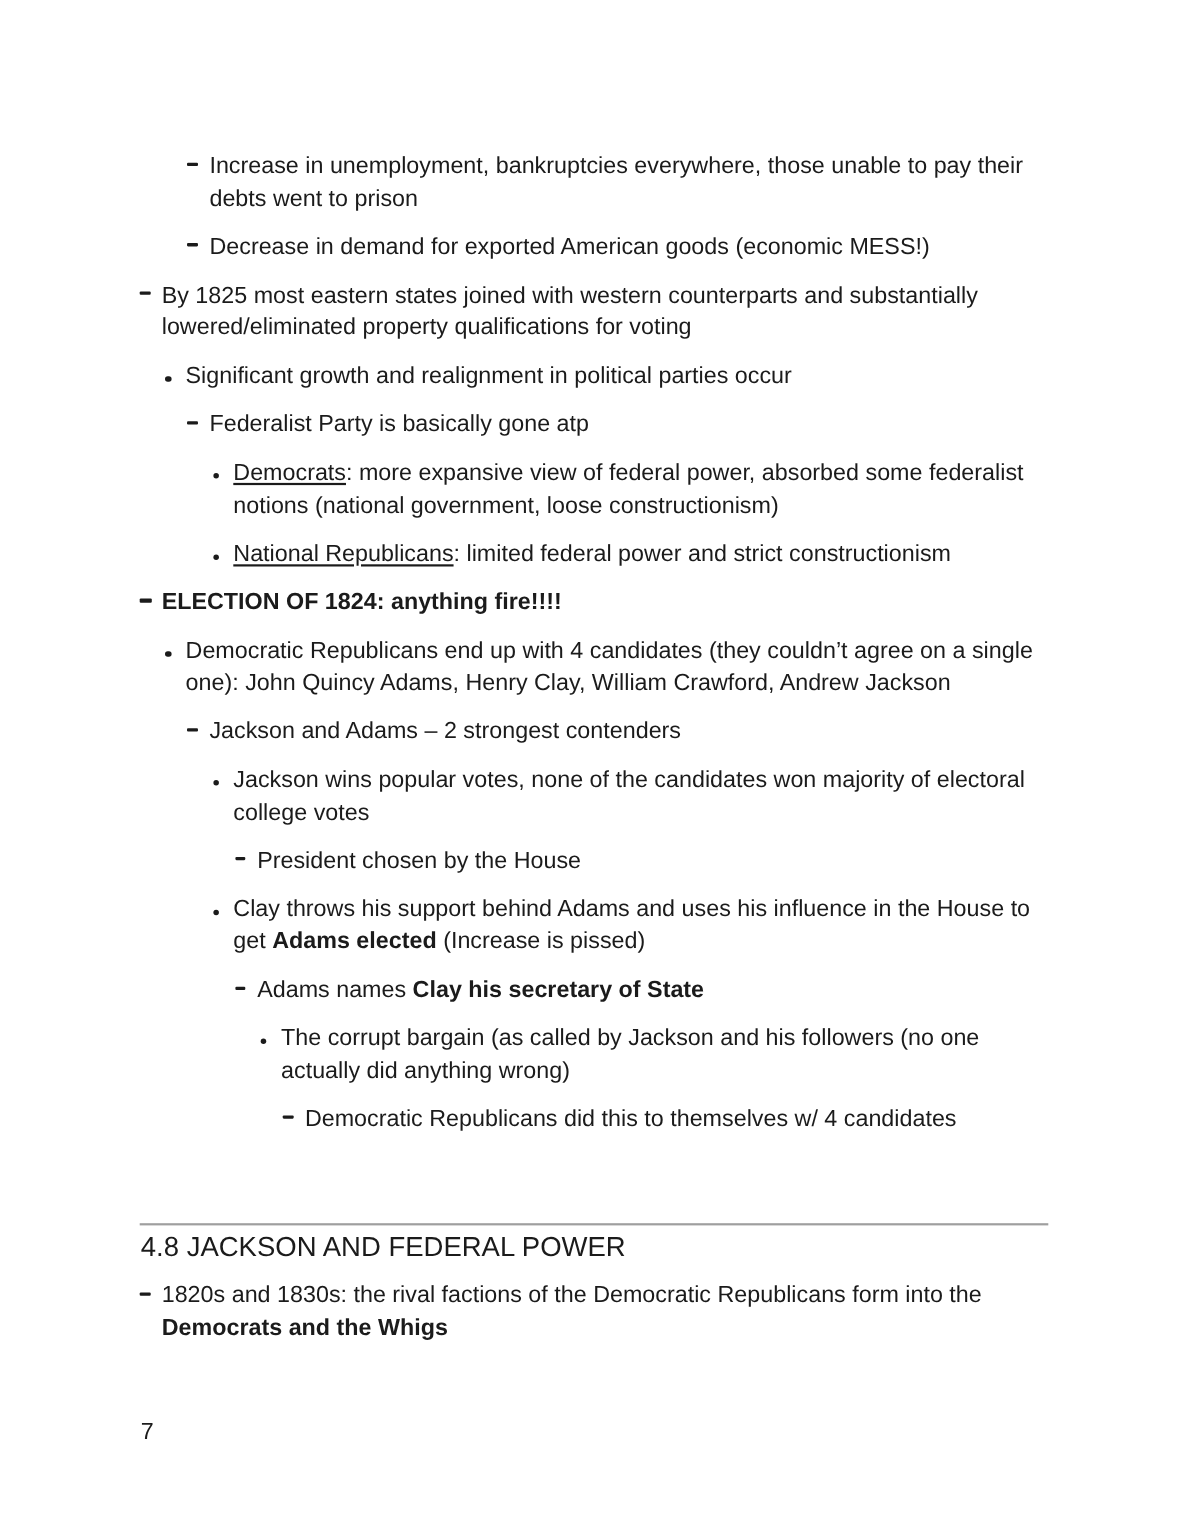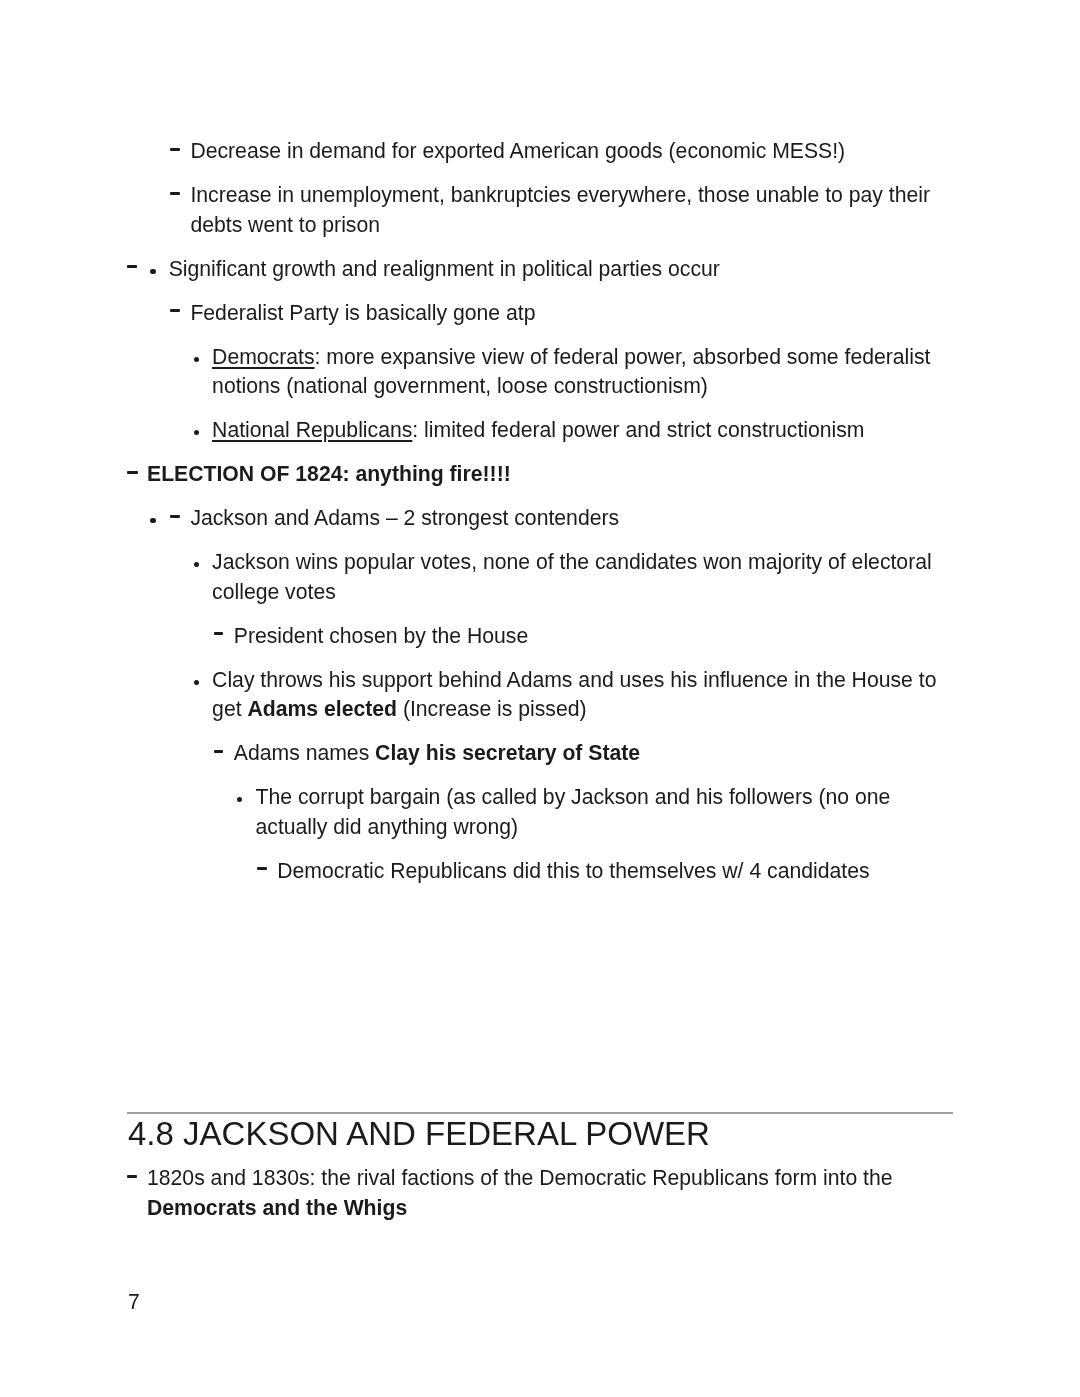--- a/index.html
+++ b/index.html
@@ -32,38 +32,38 @@
   .marker { position: absolute; display: block; background: #1b1b1b; }
   .marker.dash { left: -20px; top: 11.9px; width: 9.5px; height: 2.7px; border-radius: 1px; }
   .item.bold-item .marker.dash { width: 10.5px; height: 3.5px; top: 11.5px; }
   .marker.bullet { left: -18.5px; top: 15px; width: 5.4px; height: 5.4px; border-radius: 50%; }
   .text { display: inline; }
   .b { font-weight: bold; }
   .u { text-decoration: underline; text-decoration-thickness: 1.6px; text-underline-offset: 2.5px; text-align: center; }
   .divider { position: absolute; left: 127px; top: 1112px; width: 826px; height: 1.6px; background: #9f9f9f; }
   .heading {
     position: absolute; left: 128px; top: 1117px; margin: 0;
-    font-size: 33px; line-height: 34px; font-weight: 400; color: #1b1b1b;
+    font-size: 25px; line-height: 34px; font-weight: 400; color: #1b1b1b;
   }
   .footer { position: absolute; left: 128px; top: 1287px; }
 </style>
 </head>
 <body>
 
 <div class="page">
   <div class="list" id="list-main">
+      <div class="item lvl-3"><span class="marker dash"></span><span class="text"><span>Increase in unemployment, bankruptcies everywhere, those unable to pay their debts went to prison</span></span></div>
       <div class="item lvl-3"><span class="marker dash"></span><span class="text"><span>Decrease in demand for exported American goods (economic MESS!)</span></span></div>
-      <div class="item lvl-3"><span class="marker dash"></span><span class="text"><span>Increase in unemployment, bankruptcies everywhere, those unable to pay their debts went to prison</span></span></div>
-      <div class="item lvl-1"><span class="marker dash"></span></div>
+      <div class="item lvl-1"><span class="marker dash"></span><span class="text"><span>By 1825 most eastern states joined with western counterparts and substantially lowered/eliminated property qualifications for voting</span></span></div>
       <div class="item lvl-2"><span class="marker bullet"></span><span class="text"><span>Significant growth and realignment in political parties occur</span></span></div>
       <div class="item lvl-3"><span class="marker dash"></span><span class="text"><span>Federalist Party is basically gone atp</span></span></div>
       <div class="item lvl-4"><span class="marker bullet"></span><span class="text"><span class="u">Democrats</span><span>: more expansive view of federal power, absorbed some federalist notions (national government, loose constructionism)</span></span></div>
       <div class="item lvl-4"><span class="marker bullet"></span><span class="text"><span class="u">National Republicans</span><span>: limited federal power and strict constructionism</span></span></div>
       <div class="item lvl-1 bold-item"><span class="marker dash"></span><span class="text"><span class="b">ELECTION OF 1824: anything fire!!!!</span></span></div>
-      <div class="item lvl-2"><span class="marker bullet"></span></div>
+      <div class="item lvl-2"><span class="marker bullet"></span><span class="text"><span>Democratic Republicans end up with 4 candidates (they couldn’t agree on a single one): John Quincy Adams, Henry Clay, William Crawford, Andrew Jackson</span></span></div>
       <div class="item lvl-3"><span class="marker dash"></span><span class="text"><span>Jackson and Adams – 2 strongest contenders</span></span></div>
       <div class="item lvl-4"><span class="marker bullet"></span><span class="text"><span>Jackson wins popular votes, none of the candidates won majority of electoral college votes</span></span></div>
       <div class="item lvl-5"><span class="marker dash"></span><span class="text"><span>President chosen by the House</span></span></div>
       <div class="item lvl-4"><span class="marker bullet"></span><span class="text"><span>Clay throws his support behind Adams and uses his influence in the House to get </span><span class="b">Adams elected</span><span> (Increase is pissed)</span></span></div>
       <div class="item lvl-5"><span class="marker dash"></span><span class="text"><span>Adams names </span><span class="b">Clay his secretary of State</span></span></div>
       <div class="item lvl-6"><span class="marker bullet"></span><span class="text"><span>The corrupt bargain (as called by Jackson and his followers (no one actually did anything wrong)</span></span></div>
       <div class="item lvl-7"><span class="marker dash"></span><span class="text"><span>Democratic Republicans did this to themselves w/ 4 candidates</span></span></div>
     </div>
   <div class="divider"></div>
   <h1 class="heading">4.8 JACKSON AND FEDERAL POWER</h1>

